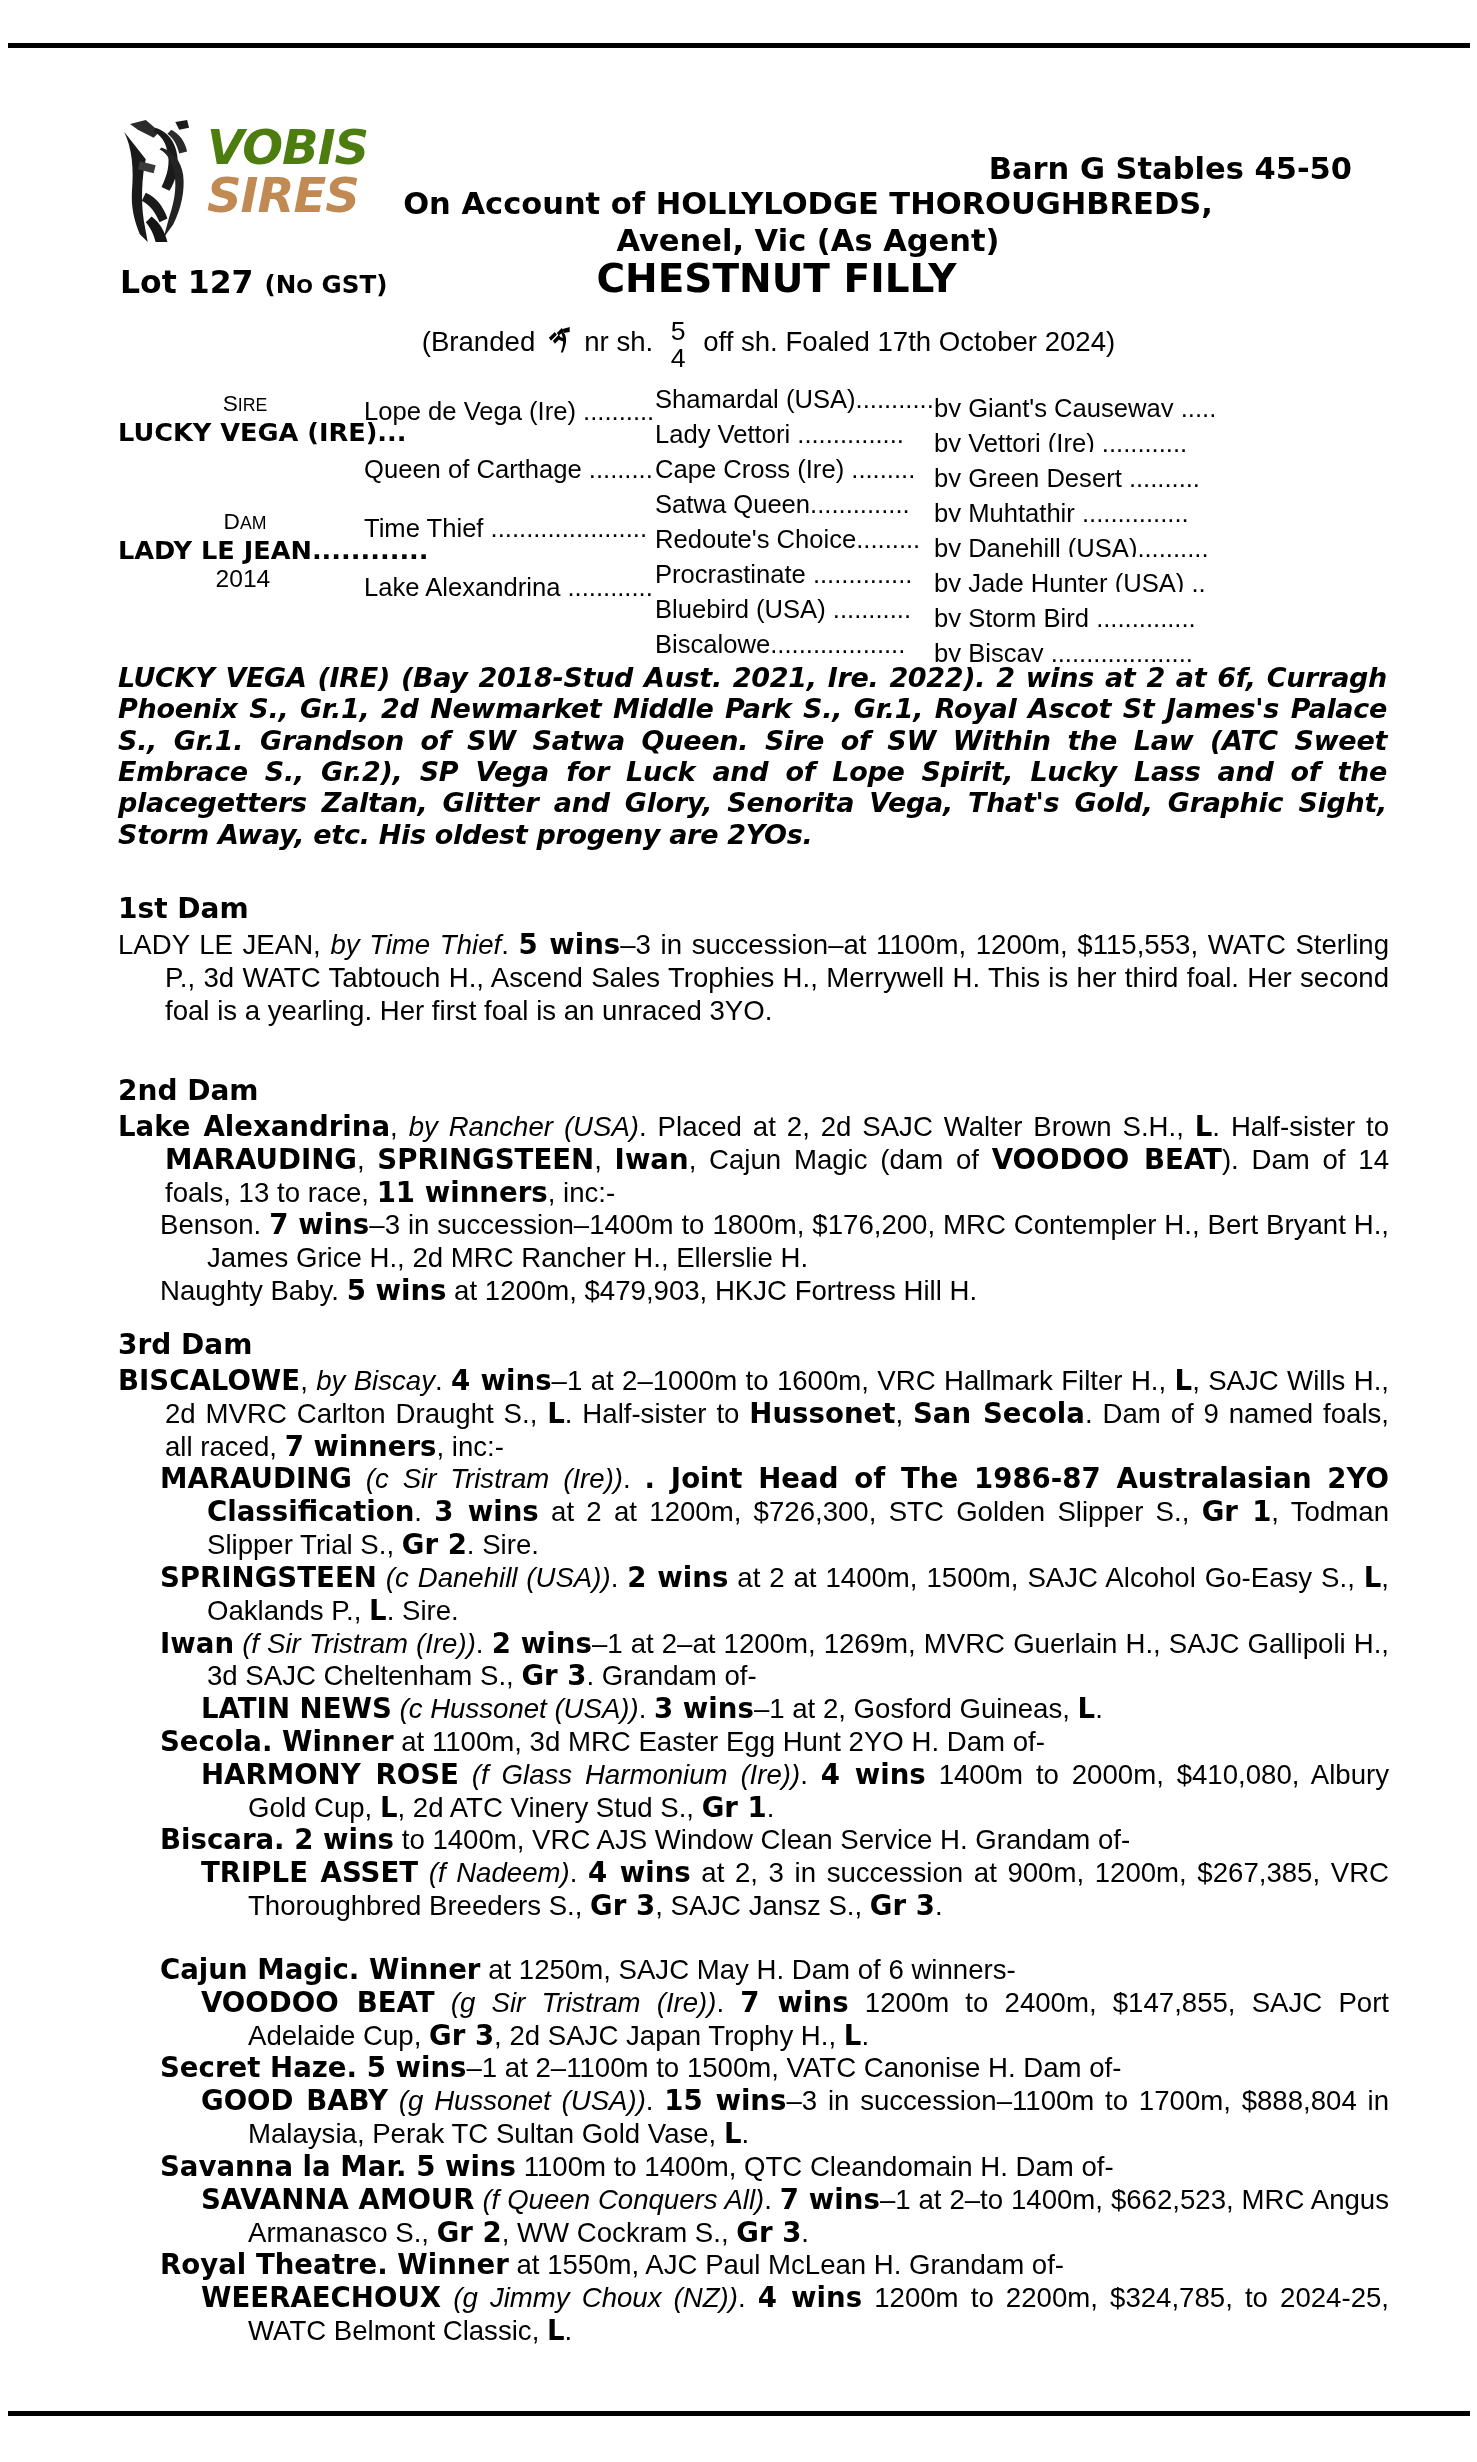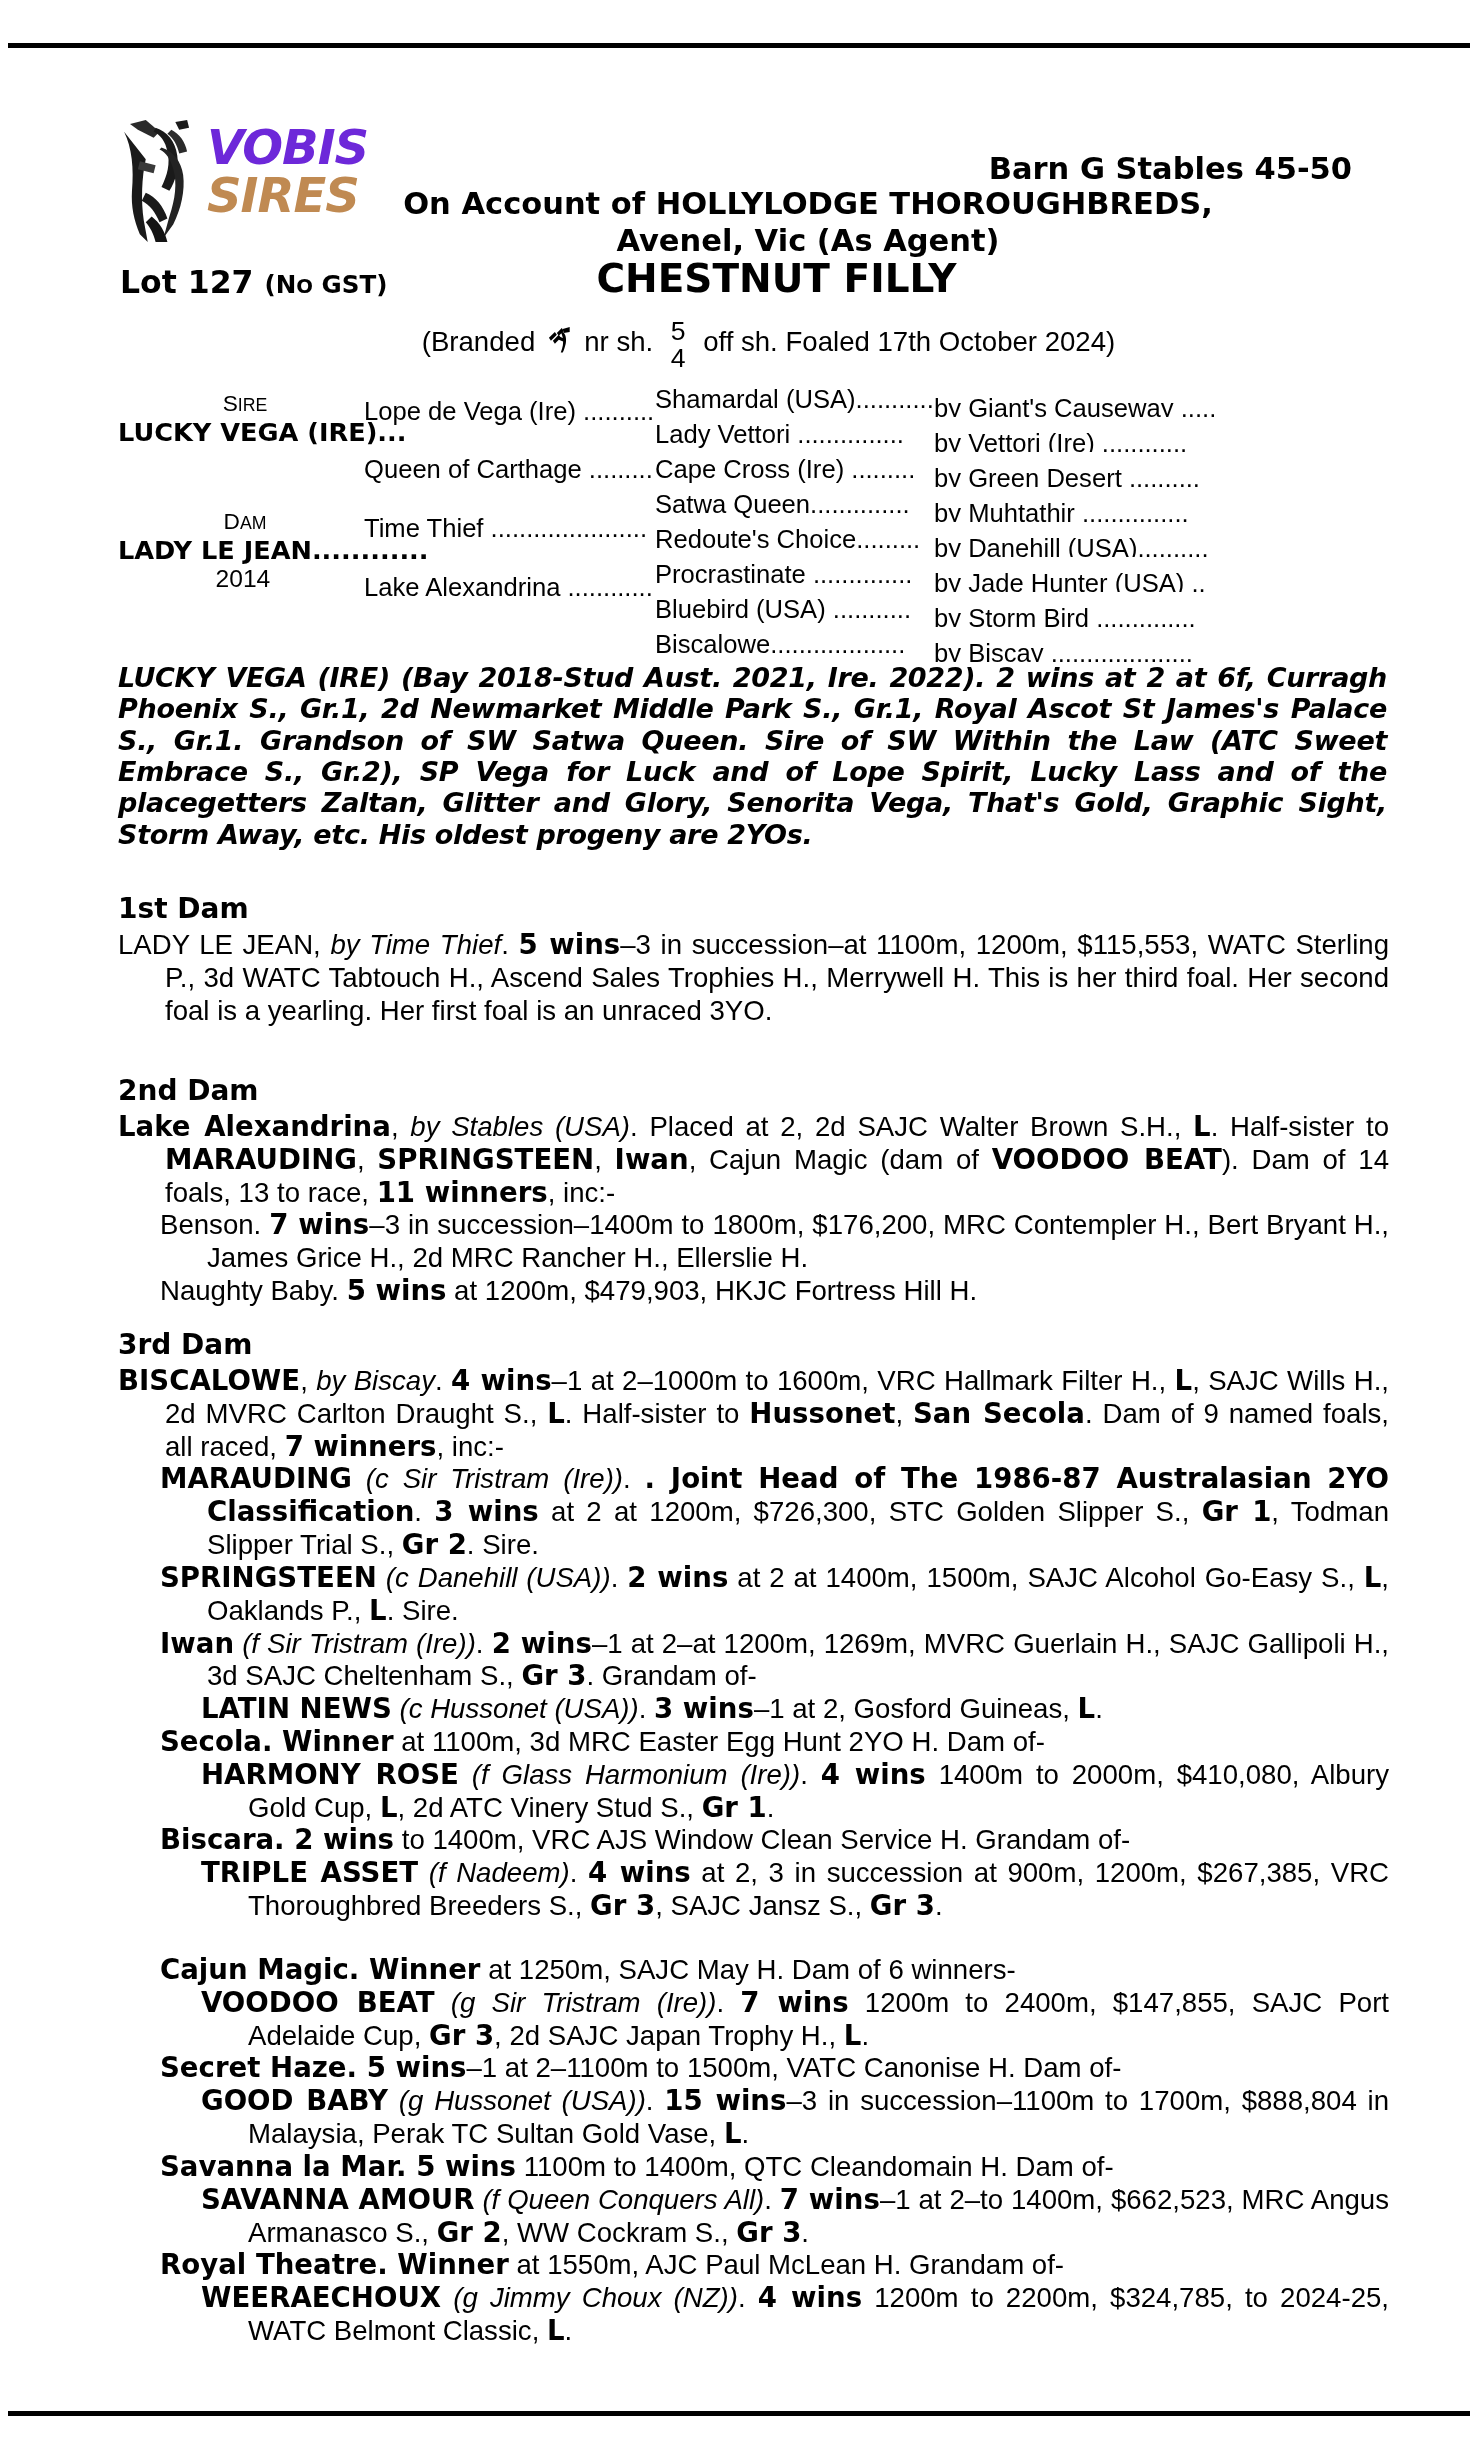--- a/index.html
+++ b/index.html
@@ -58,21 +58,21 @@
     position: absolute;
     left: 91px; top: 5.9px;
     width: 126px;
     line-height: 0.96;
   }
   .logo-vobis {
     font-family: "DejaVu Sans", sans-serif;
     font-weight: bold;
     font-style: italic;
     font-size: 48px;
-    color: #6d28d9;
+    color: #4d7c0f;
     letter-spacing: -1px;
     display: block;
   }
   .logo-sires {
     font-family: "DejaVu Sans", sans-serif;
     font-weight: bold;
     font-style: italic;
     font-size: 48px;
     color: #C08A52;
     letter-spacing: -1px;
@@ -345,21 +345,21 @@
 
   <div class="sire-summary">LUCKY VEGA (IRE) (Bay 2018-Stud Aust. 2021, Ire. 2022). 2 wins at 2 at 6f, Curragh Phoenix S., Gr.1, 2d Newmarket Middle Park S., Gr.1, Royal Ascot St James's Palace S., Gr.1. Grandson of SW Satwa Queen. Sire of SW Within the Law (ATC Sweet Embrace S., Gr.2), SP Vega for Luck and of Lope Spirit, Lucky Lass and of the placegetters Zaltan, Glitter and Glory, Senorita Vega, That's Gold, Graphic Sight, Storm Away, etc. His oldest progeny are 2YOs.</div>
 
   <div class="dam-sec" style="top:892px;">
     <div class="dam-head">1st Dam</div>
     <p class="p i1"><span>LADY LE JEAN</span>, <i>by Time Thief</i>. <b>5 wins</b><span>–3 in succession–at 1100m, 1200m, $115,553, WATC Sterling P., 3d WATC Tabtouch H., Ascend Sales Trophies H., Merrywell H. This is her third foal. Her second foal is a yearling. Her first foal is an unraced 3YO.</span></p>
   </div>
 
   <div class="dam-sec" style="top:1074px;">
     <div class="dam-head">2nd Dam</div>
-    <p class="p i1"><b>Lake Alexandrina</b>, <i>by Stables (USA)</i><span>. Placed at 2, 2d SAJC Walter Brown S.H., </span><b>L</b><span>. Half-sister to </span><b>MARAUDING</b><span>, </span><b>SPRINGSTEEN</b><span>, </span><b>Iwan</b><span>, Cajun Magic (dam of </span><b>VOODOO BEAT</b><span>). Dam of 14 foals, 13 to race, </span><b>11 winners</b><span>, inc:-</span></p>
+    <p class="p i1"><b>Lake Alexandrina</b>, <i>by Rancher (USA)</i><span>. Placed at 2, 2d SAJC Walter Brown S.H., </span><b>L</b><span>. Half-sister to </span><b>MARAUDING</b><span>, </span><b>SPRINGSTEEN</b><span>, </span><b>Iwan</b><span>, Cajun Magic (dam of </span><b>VOODOO BEAT</b><span>). Dam of 14 foals, 13 to race, </span><b>11 winners</b><span>, inc:-</span></p>
 
     <p class="p hang1" style="padding-left:89px;text-indent:-47px;"><span>Benson. </span><b>7 wins</b><span>–3 in succession–1400m to 1800m, $176,200, MRC Contempler H., Bert Bryant H., James Grice H., 2d MRC Rancher H., Ellerslie H.</span></p>
 
     <p class="p hang1" style="padding-left:89px;text-indent:-47px;"><span>Naughty Baby. </span><b>5 wins</b><span> at 1200m, $479,903, HKJC Fortress Hill H.</span></p>
   </div>
 
   <div class="dam-sec" style="top:1328px;">
     <div class="dam-head">3rd Dam</div>
     <p class="p i1"><b>BISCALOWE</b>, <i>by Biscay</i>. <b>4 wins</b><span>–1 at 2–1000m to 1600m, VRC Hallmark Filter H., </span><b>L</b><span>, SAJC Wills H., 2d MVRC Carlton Draught S., </span><b>L</b><span>. Half-sister to </span><b>Hussonet</b><span>, </span><b>San Secola</b><span>. Dam of 9 named foals, all raced, </span><b>7 winners</b><span>, inc:-</span></p>
 

